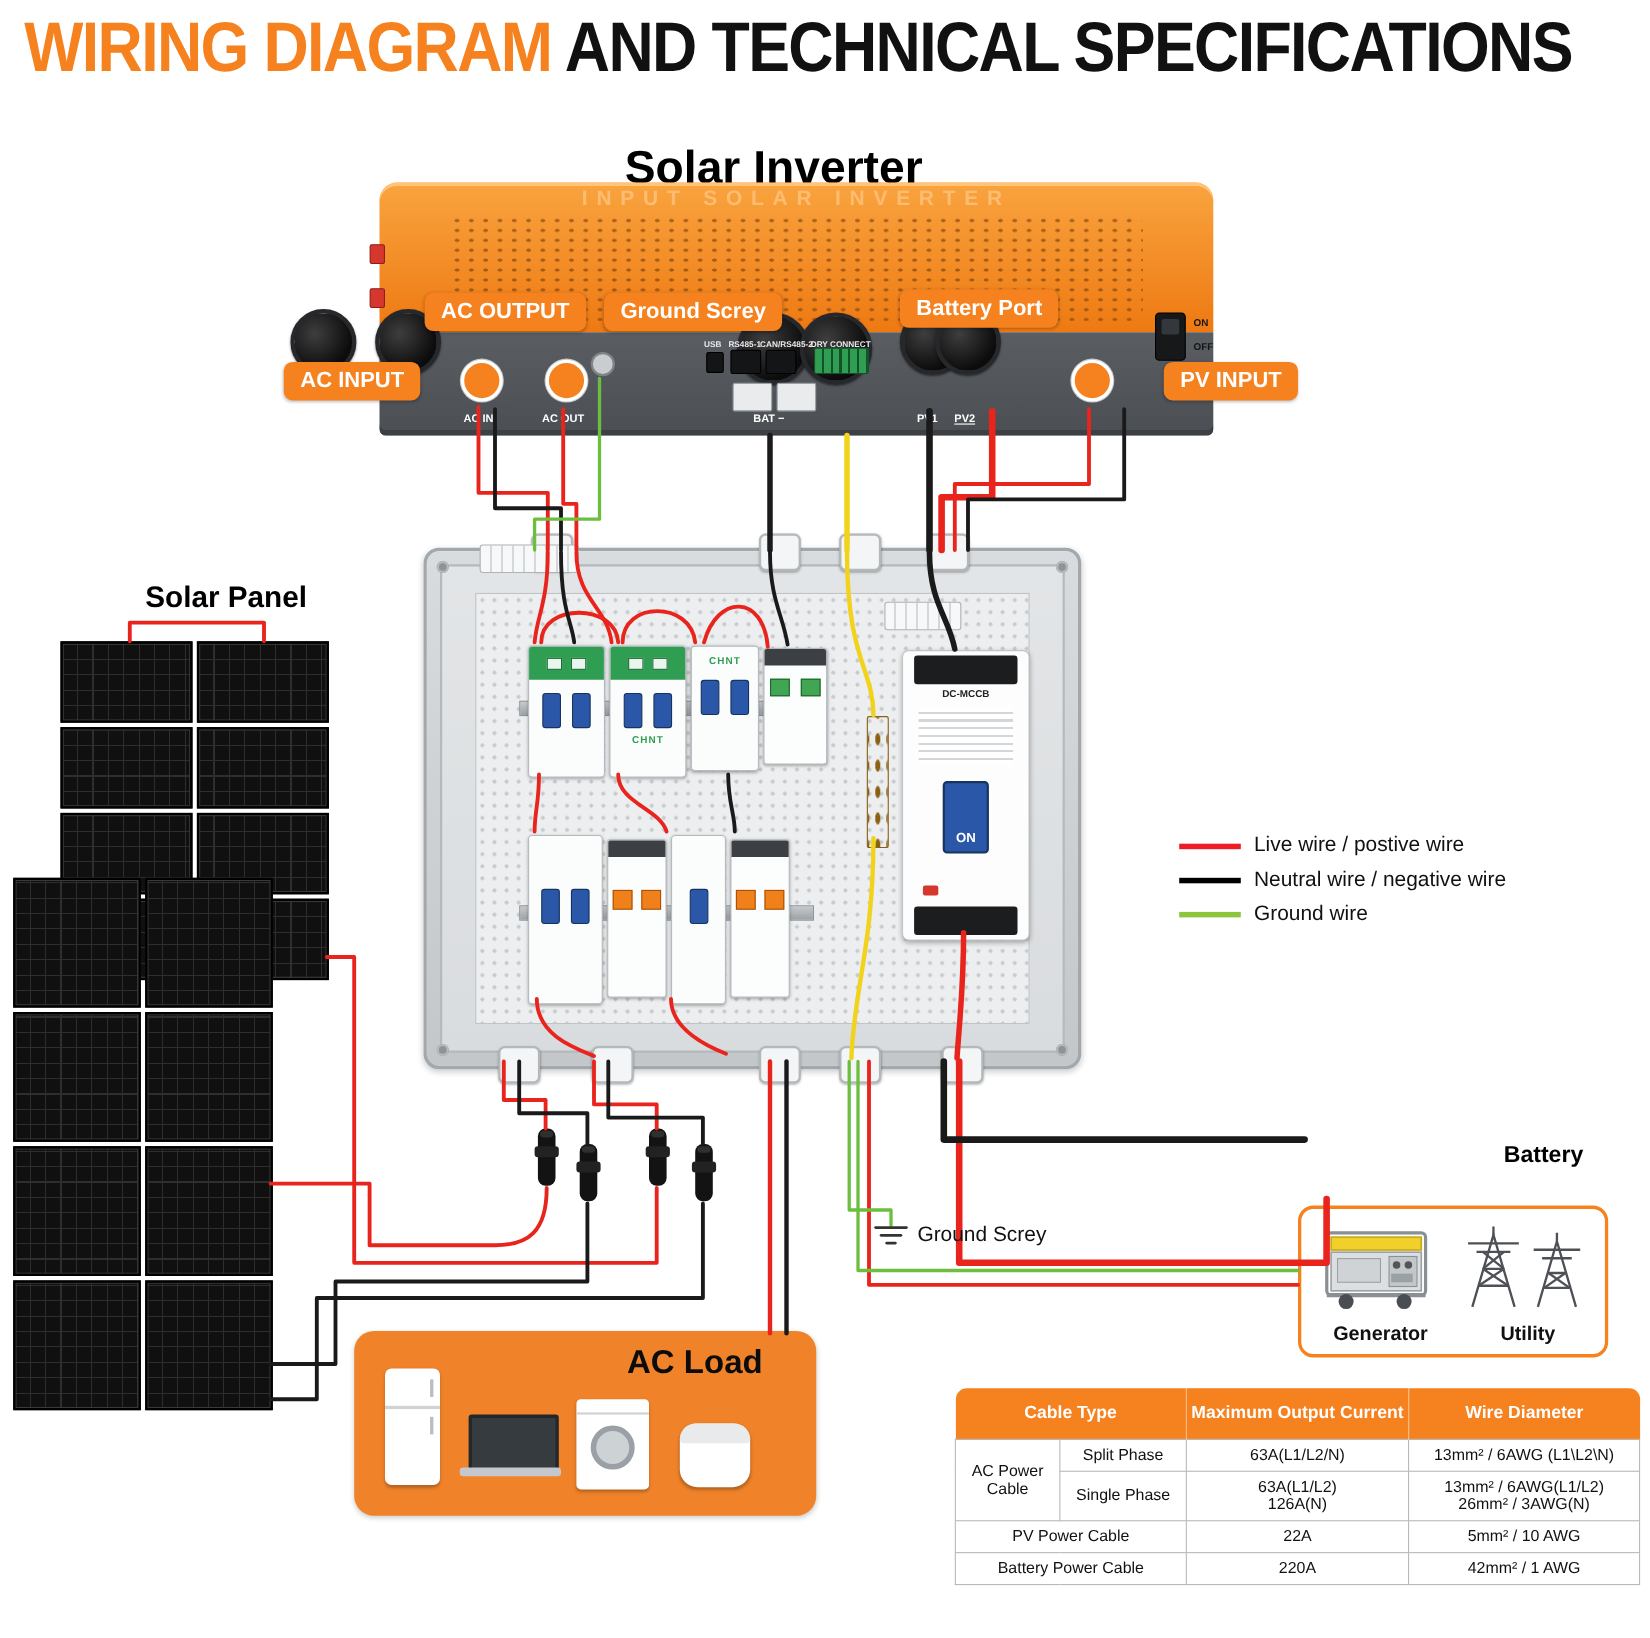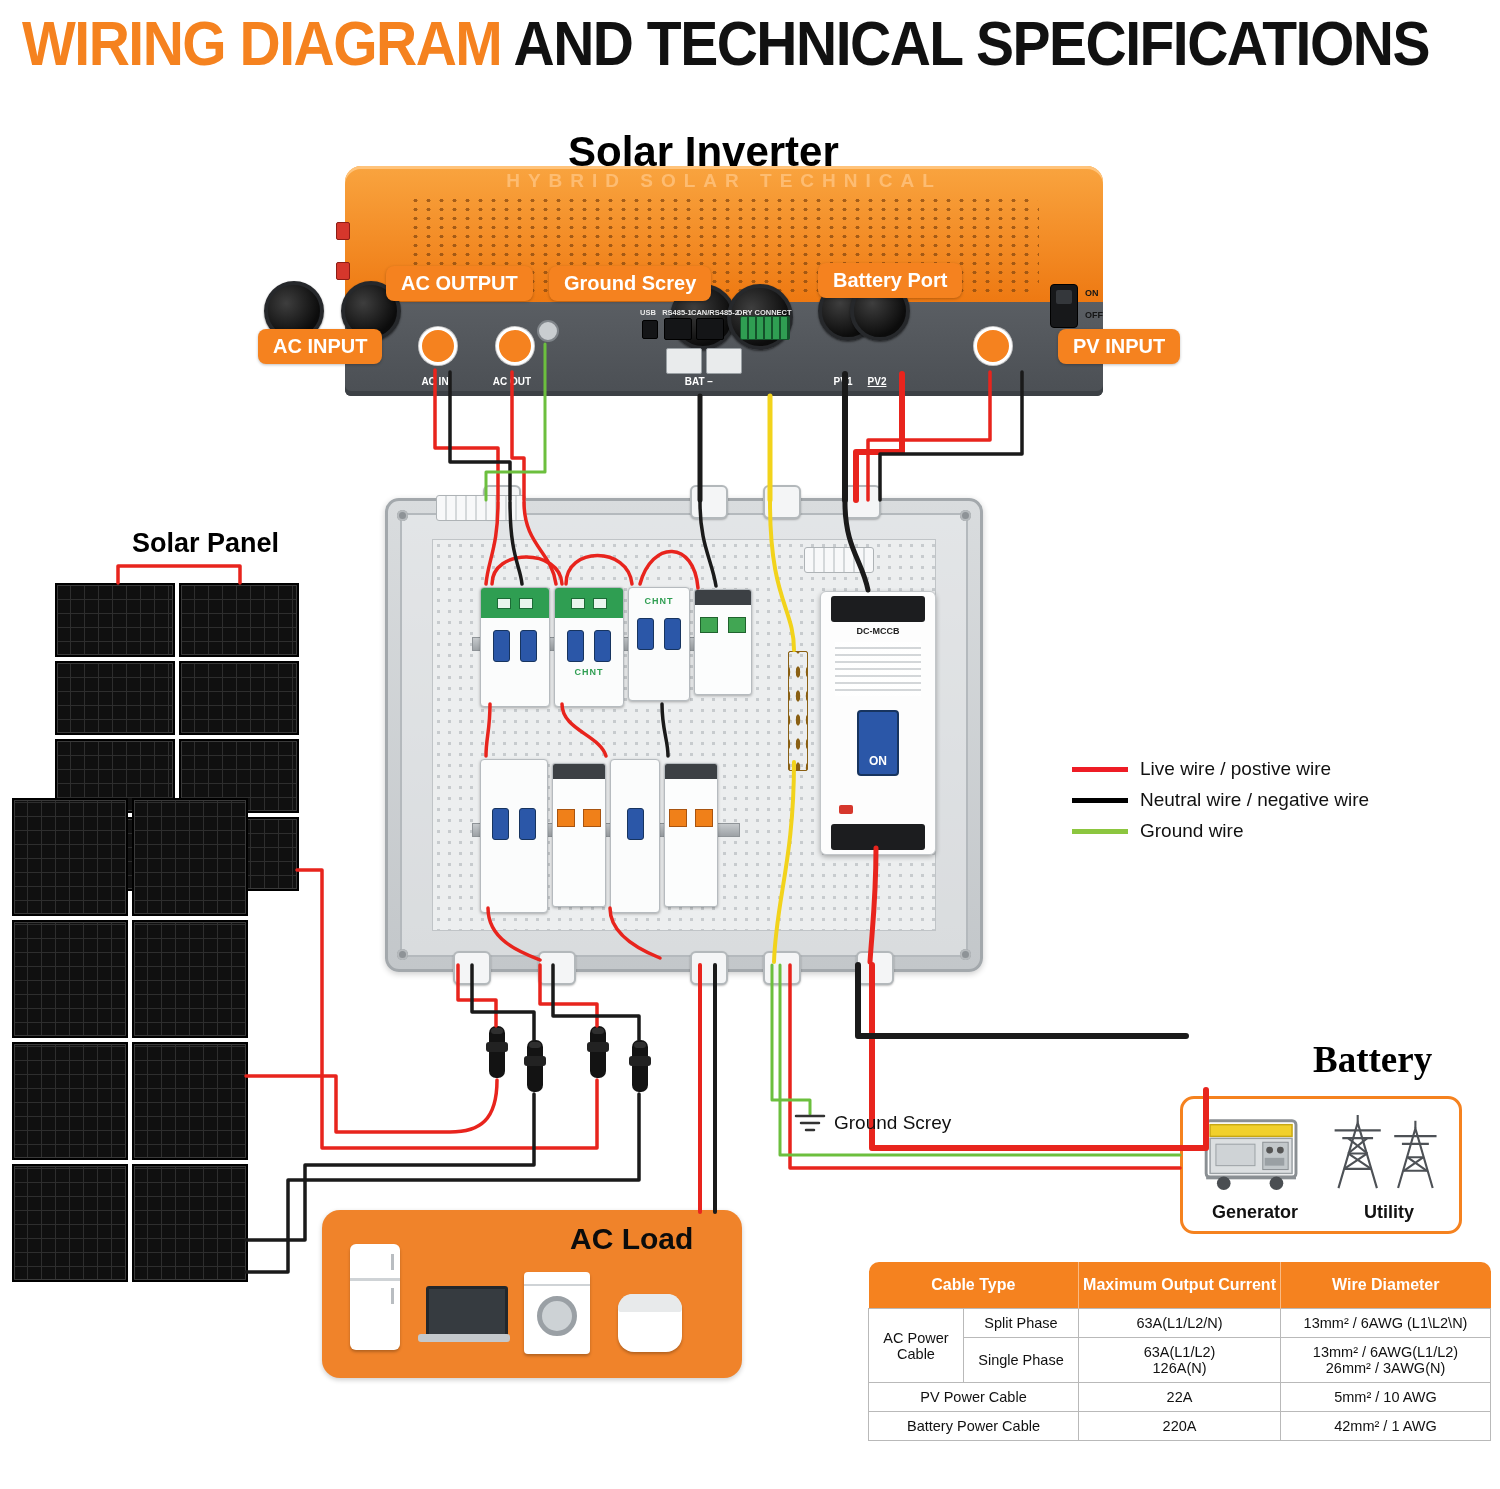--- a/index.html
+++ b/index.html
@@ -144,21 +144,21 @@
 
 <div class="stage">
 
   <div class="title"><span class="hl">WIRING DIAGRAM</span><span> AND TECHNICAL SPECIFICATIONS</span></div>
 
   <div class="h2" style="left:568px;top:128px;">Solar Inverter</div>
   <div class="h3" style="left:132px;top:528px;">Solar Panel</div>
 
   <div class="inverter">
     <div class="inv-top">
-      <div class="inv-banner">HYBRID SOLAR TECHNICAL</div>
+      <div class="inv-banner">INPUT SOLAR INVERTER</div>
       <div class="inv-vents"></div>
     </div>
     <div class="side-conn" style="left:-9px;top:56px;"></div>
     <div class="side-conn" style="left:-9px;top:96px;"></div>
     <div class="inv-bottom">
 
       <div class="port" style="left:-81px;top:-21px;width:52px;height:52px;"></div>
       <div class="port" style="left:-4px;top:-21px;width:52px;height:52px;"></div>
       <div class="port" style="left:325px;top:-18px;width:58px;height:58px;"></div>
       <div class="port" style="left:382px;top:-18px;width:58px;height:58px;"></div>
@@ -335,21 +335,21 @@
     <div class="litem">
       <div class="lswatch" style="background:#000;"></div>
       <div class="llabel">Neutral wire / negative wire</div>
     </div>
     <div class="litem">
       <div class="lswatch" style="background:#8cc63f;"></div>
       <div class="llabel">Ground wire</div>
     </div>
   </div>
 
-  <div class="h3" style="left:1313px;top:1038px;font-size:37px;font-family:Liberation Serif, serif;">Battery</div>
+  <div class="h3" style="left:1367px;top:1038px;font-size:21px;">Battery</div>
 
   <div class="genbox">
     <svg viewBox="0 0 110 84" width="110" height="82" style="position:absolute;left:16px;top:12px;">
       <rect x="6" y="10" width="92" height="58" rx="4" fill="none" stroke="#8a8f93" stroke-width="3"></rect>
       <rect x="10" y="14" width="84" height="12" fill="#f1d02c" stroke="#c7a714" stroke-width="1.5"></rect>
       <rect x="10" y="28" width="84" height="36" fill="#dcdfe1" stroke="#9aa0a4" stroke-width="1.5"></rect>
       <rect x="16" y="34" width="40" height="22" fill="#cfd3d6" stroke="#9aa0a4"></rect>
       <rect x="64" y="32" width="26" height="28" fill="#c2c7ca" stroke="#8a8f93"></rect>
       <circle cx="71" cy="40" r="3.5" fill="#555"></circle>
         <circle cx="82" cy="40" r="3.5" fill="#555"></circle>

